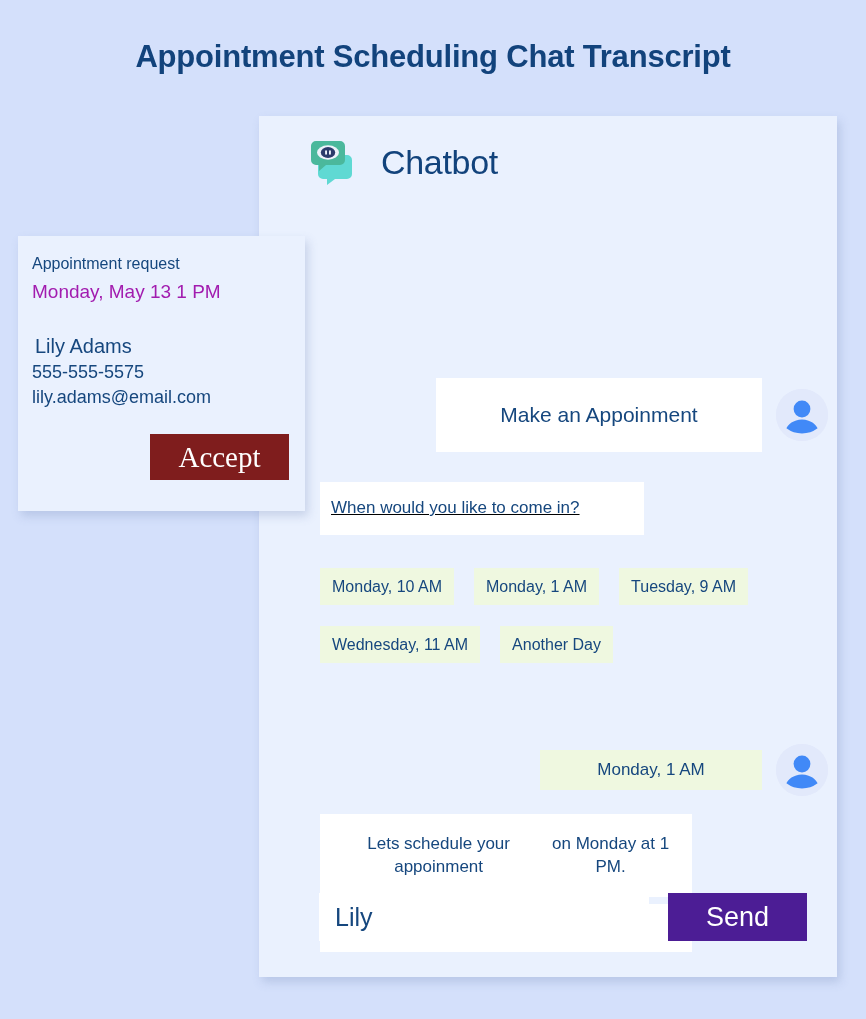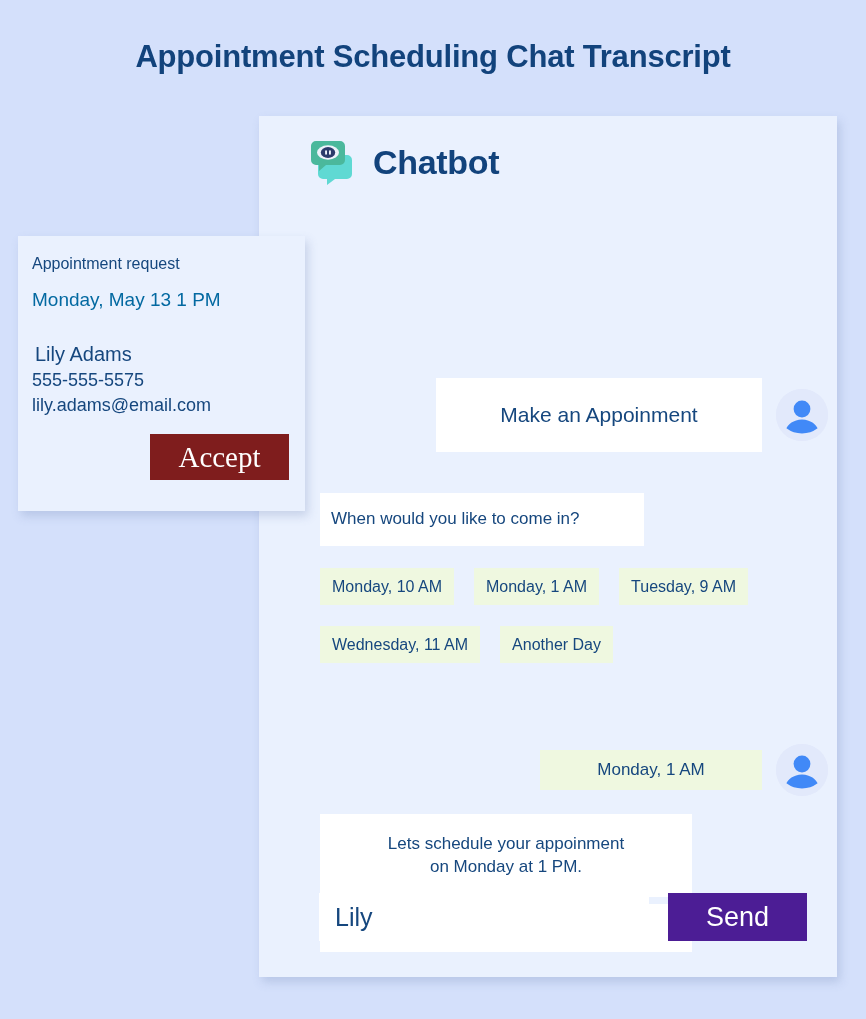--- a/index.html
+++ b/index.html
@@ -49,23 +49,24 @@
     gap: 16px;
   }
   .bot-icon {
     width: 48px;
     height: 46px;
     position: relative;
   }
   .bot-icon svg { display: block; }
   .chat-title {
     font-size: 34px;
-    font-weight: bold;
+    font-weight: normal;
     color: #12437c;
     letter-spacing: -0.3px;
+    margin-left: 8px;
   }
 
   
   .msg-row {
     position: absolute;
     display: flex;
     align-items: center;
   }
   .bubble {
     background: #ffffff;
@@ -94,21 +95,21 @@
 
   
   .row-user-1 { left: 177px; top: 262px; }
   .row-user-1 .bubble {
     width: 326px;
     height: 74px;
     font-size: 21px;
   }
 
   
-  .row-bot-1 { left: 61px; top: 377px; }
+  .row-bot-1 { left: 61px; top: 366px; text-decoration: underline; }
   .row-bot-1 .bubble {
     width: 324px;
     height: 53px;
     padding: 0 11px;
     font-size: 17px;
   }
 
   
   .chips {
     position: absolute;
@@ -144,21 +145,21 @@
     justify-content: center;
     box-sizing: border-box;
   }
 
   
   .row-bot-2 { left: 61px; top: 698px; }
   .row-bot-2 .bubble {
     width: 372px;
     height: 83px;
     padding: 0 14px;
-    flex-direction: column;
+    flex-direction: row;
     font-size: 17px;
   }
 
   
   .row-bot-3 { left: 61px; top: 788px; }
   .row-bot-3 .bubble {
     width: 372px;
     height: 48px;
     padding: 0 14px;
     font-size: 17px;
@@ -211,22 +212,22 @@
     box-sizing: border-box;
     padding: 18px 20px 0 14px;
   }
   .appt-title {
     font-size: 16px;
     color: #16477e;
     line-height: 1.2;
   }
   .appt-date {
     font-size: 19px;
-    color: #0369a1;
-    margin-top: 16px;
+    color: #a21caf;
+    margin-top: 8px;
   }
   .appt-name {
     font-size: 20px;
     color: #16477e;
     margin-top: 32px;
     padding-left: 3px;
   }
   .appt-phone, .appt-email {
     font-size: 18px;
     color: #16477e;

